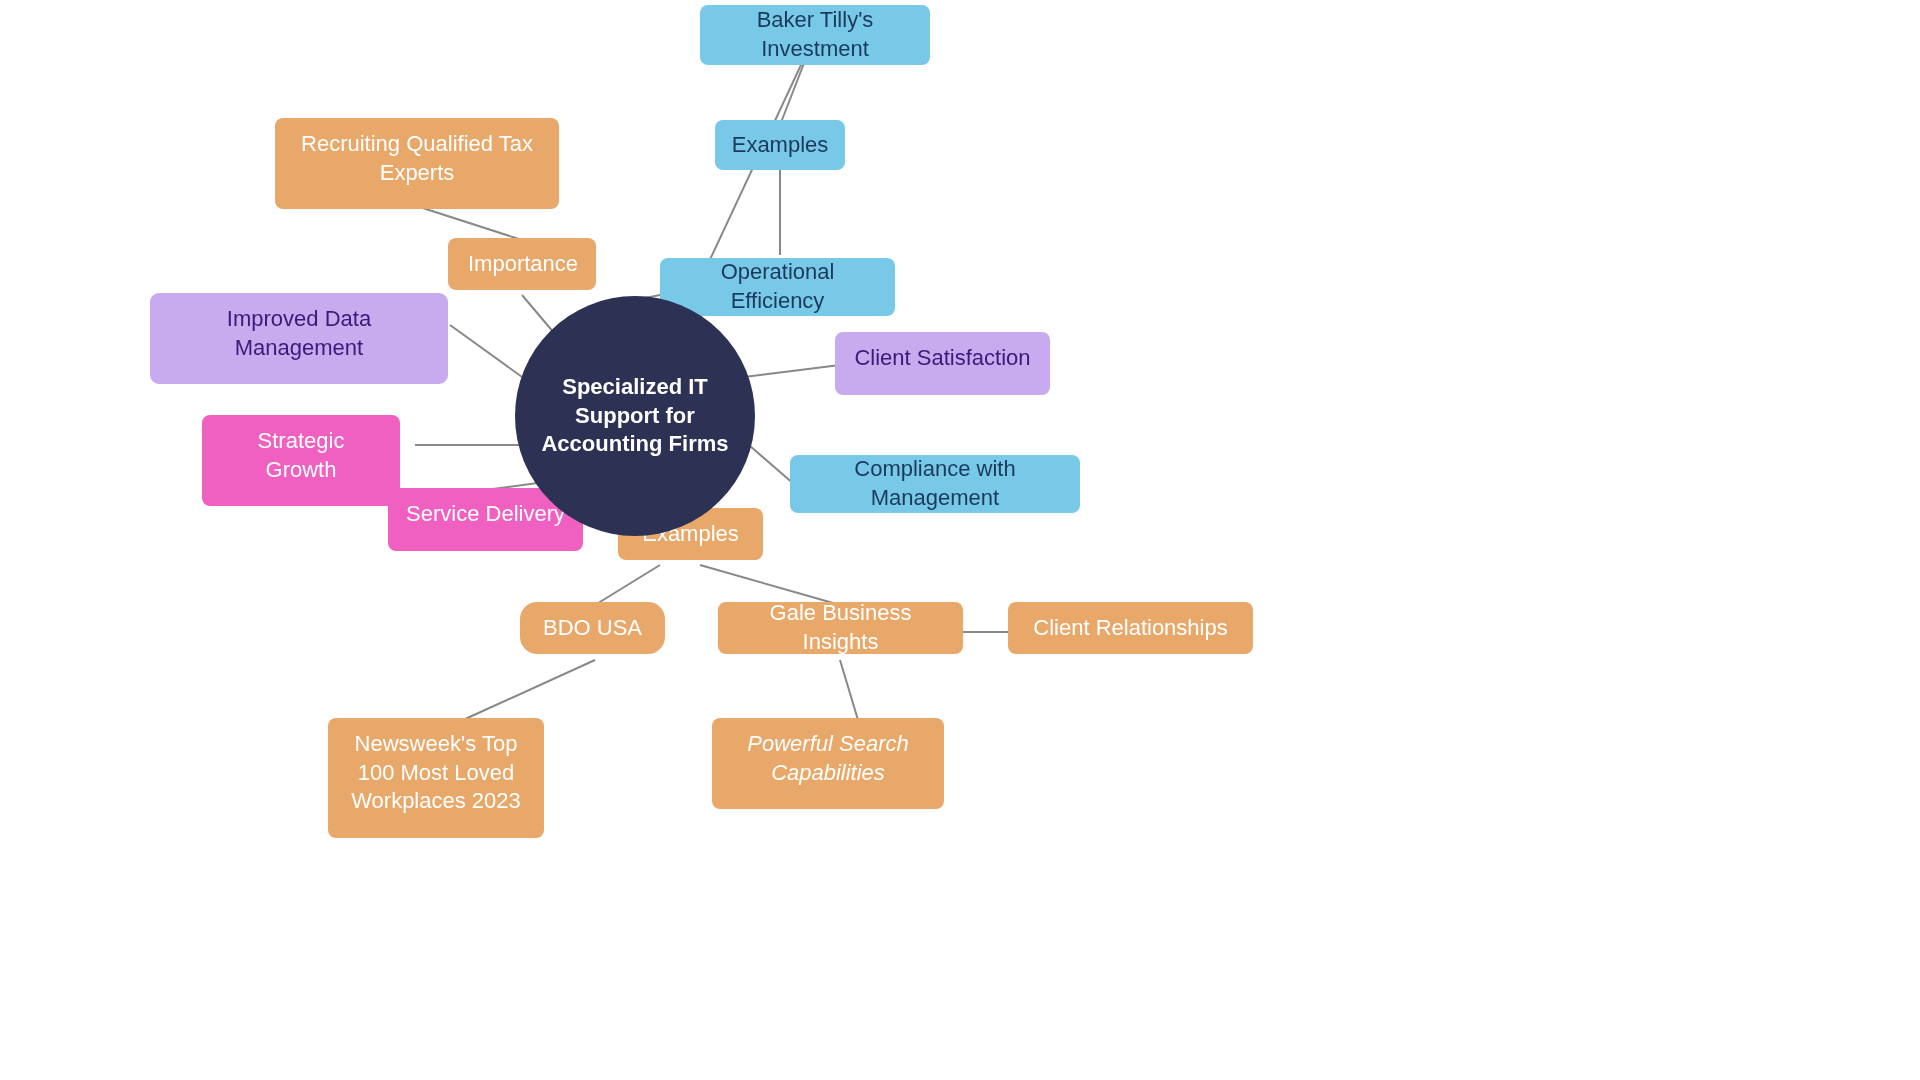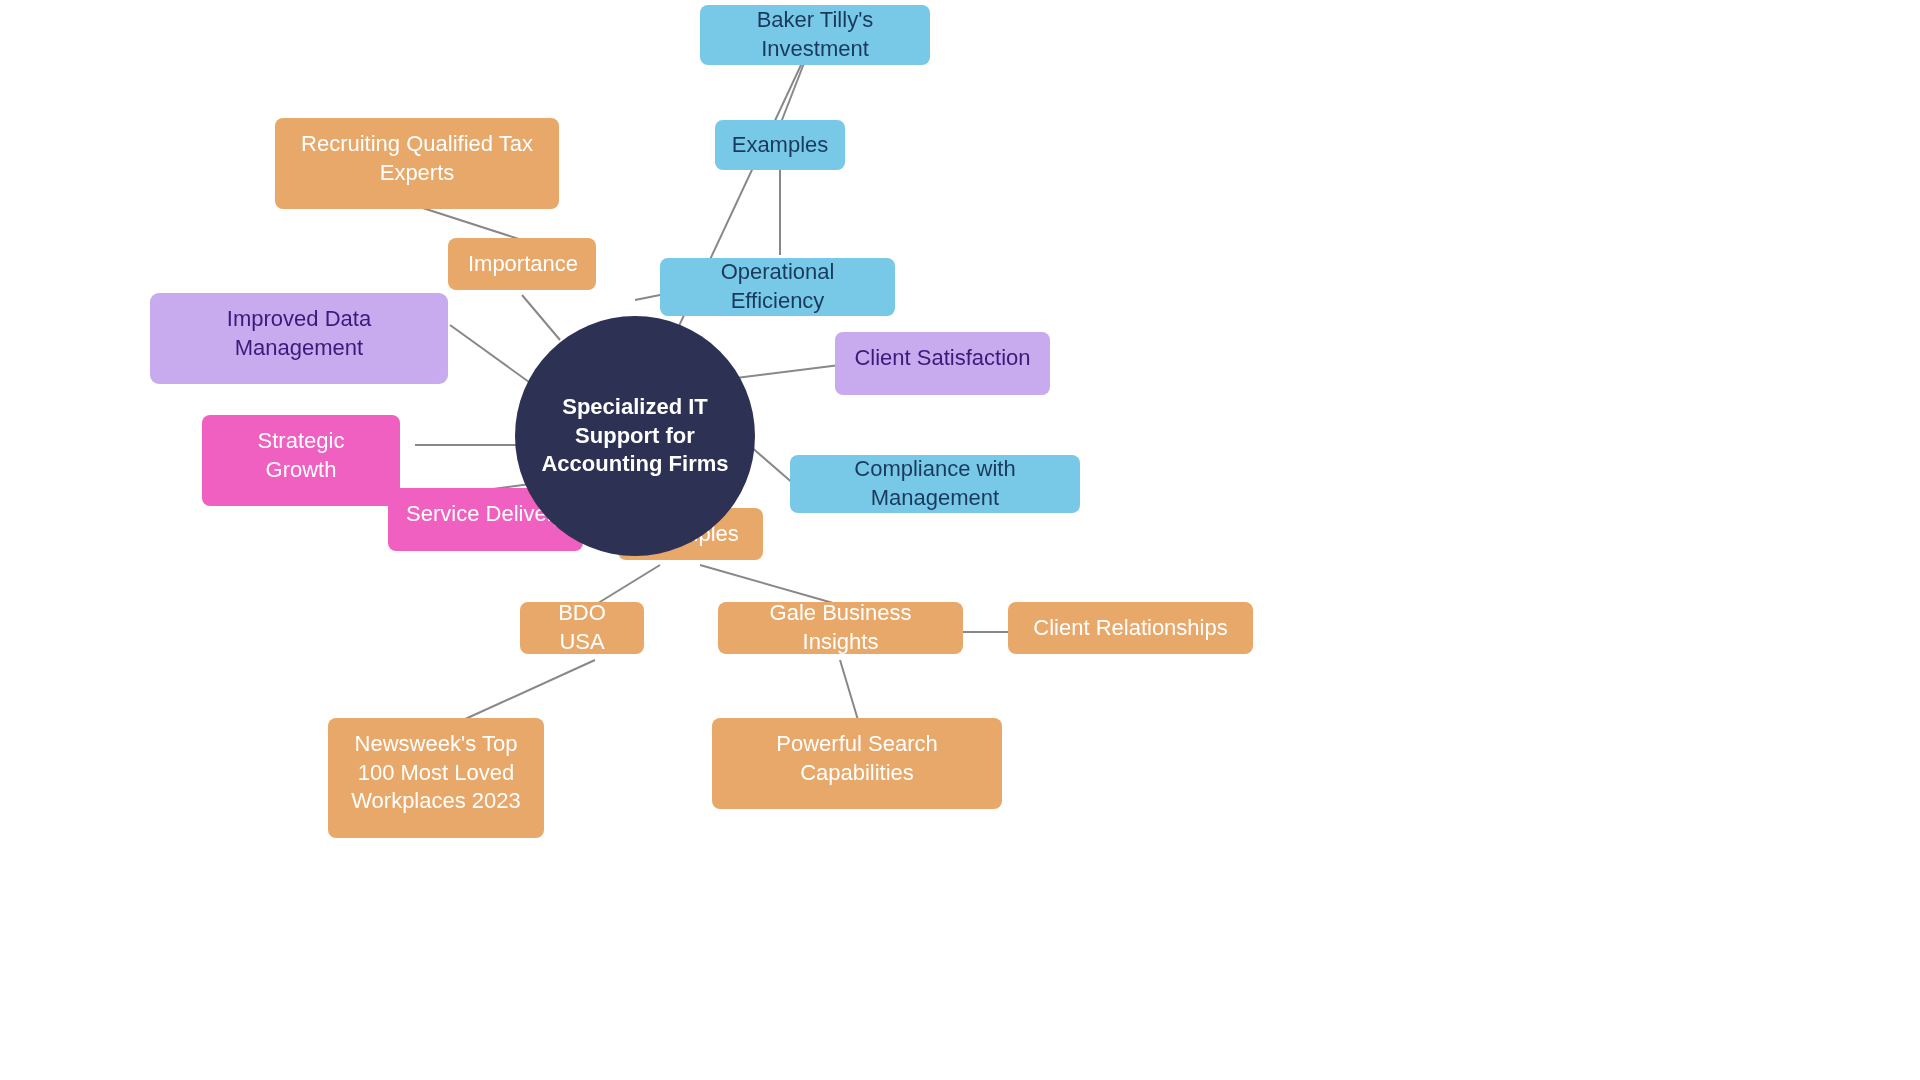--- a/index.html
+++ b/index.html
@@ -39,21 +39,21 @@
       border-radius: 50%;
       background: #2d3154;
       color: #ffffff;
       display: flex;
       align-items: center;
       justify-content: center;
       font-size: 22px;
       font-weight: 600;
       text-align: center;
       left: 515px;
-      top: 316px;
+      top: 296px;
       z-index: 3;
     }
 
     
     .node-orange {
       background: #e8a86a;
       color: #fff;
       border: none;
     }
 
@@ -177,39 +177,39 @@
 </div>
 
 <div class="node node-pink node-underline-yellow" style="left:202px; top:415px; width:198px; min-height:58px; display:flex; flex-direction:column; align-items:center; justify-content:center;">
   <span>Strategic Growth</span>
 </div>
 
 <div class="node node-purple node-underline-yellow" style="left:150px; top:293px; width:298px; min-height:58px; display:flex; flex-direction:column; align-items:center; justify-content:center;border-radius:9px;">
   <span>Improved Data Management</span>
 </div>
 
-<div class="node node-orange" style="left:448px; top:238px; width:148px; height:52px; display:flex; align-items:center; justify-content:flex-end;padding-left:20px;">
+<div class="node node-orange" style="left:448px; top:238px; width:148px; height:52px; display:flex; align-items:center; justify-content:center;padding-left:20px;">
   <span>Importance</span>
 </div>
 
 <div class="node node-orange node-underline-blue" style="left:275px; top:118px; width:284px; min-height:80px; display:flex; flex-direction:column; align-items:center; justify-content:center;">
   <span>Recruiting Qualified Tax Experts</span>
 </div>
 
-<div class="node node-orange" style="left:520px; top:602px; width:124px; height:52px; display:flex; align-items:center; justify-content:center;">
+<div class="node node-orange" style="left:520px; top:602px; width:145px; height:52px; display:flex; align-items:center; justify-content:center;border-radius:17px;">
   <span>BDO USA</span>
 </div>
 
 <div class="node node-orange" style="left:718px; top:602px; width:245px; height:52px; display:flex; align-items:center; justify-content:center;">
   <span>Gale Business Insights</span>
 </div>
 
 <div class="node node-orange" style="left:1008px; top:602px; width:245px; height:52px; display:flex; align-items:center; justify-content:center;">
   <span>Client Relationships</span>
 </div>
 
 <div class="node node-orange node-underline-blue" style="left:328px; top:718px; width:216px; min-height:90px; display:flex; flex-direction:column; align-items:center; justify-content:center;">
   <span>Newsweek's Top 100 Most Loved Workplaces 2023</span>
 </div>
 
-<div class="node node-orange node-underline-blue" style="left:712px; top:718px; width:290px; min-height:60px; display:flex; flex-direction:column; align-items:center; justify-content:center;">
+<div class="node node-orange node-underline-blue" style="left:712px; top:718px; width:232px; min-height:60px; display:flex; flex-direction:column; align-items:center; justify-content:center;font-style:italic;">
   <span>Powerful Search Capabilities</span>
 </div>
 
 </body></html>

